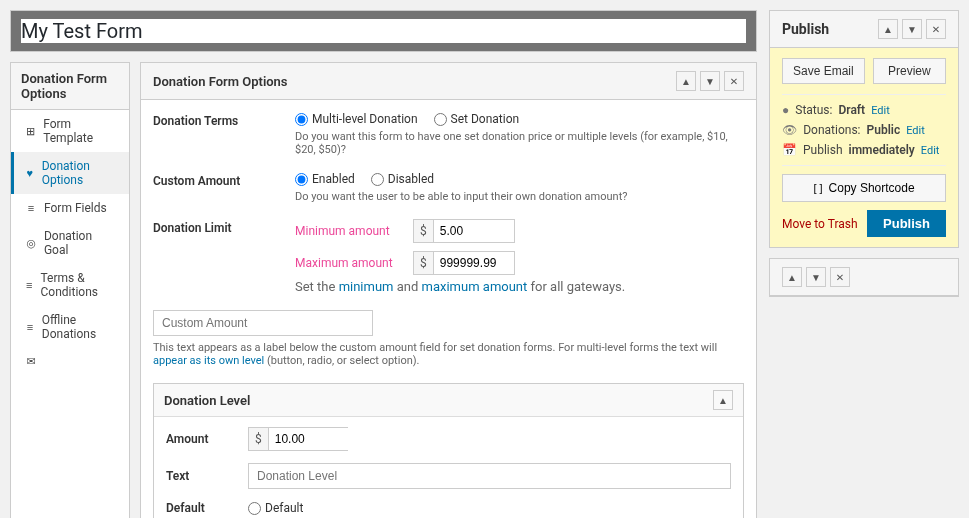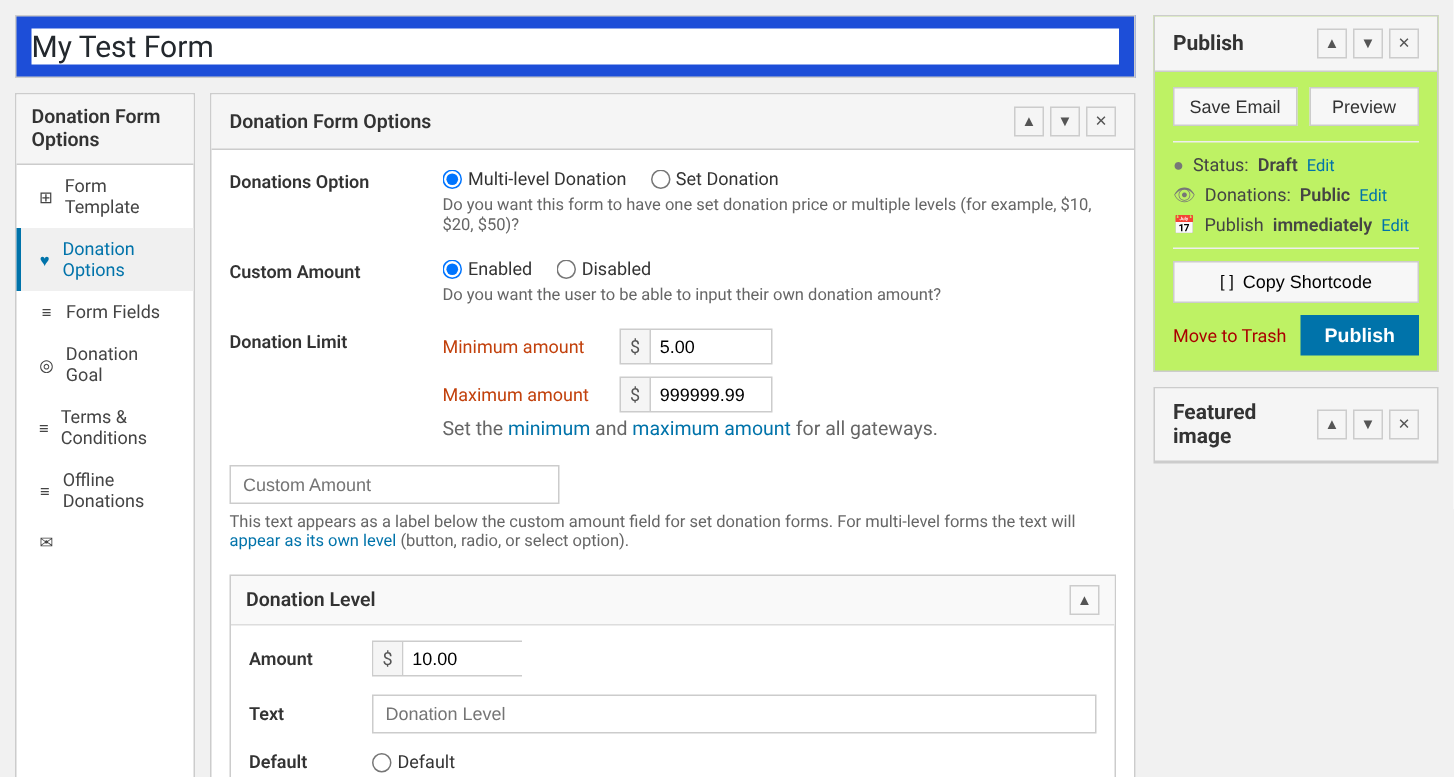--- a/index.html
+++ b/index.html
@@ -16,21 +16,21 @@
       width: 969px;
       min-height: 518px;
     }
     .main-area {
       flex: 1;
       display: flex;
       flex-direction: column;
       gap: 0;
     }
     .form-title-bar {
-      background: #1d4ed8;
+      background: #737373;
       border: 1px solid #ccc;
       padding: 8px 10px;
       margin-bottom: 10px;
     }
     .form-title-input {
       width: 100%;
       border: none;
       outline: none;
       font-size: 20px;
       color: #23282d;
@@ -159,21 +159,21 @@
       margin-bottom: 4px;
     }
     .amount-row {
       display: flex;
       align-items: center;
       gap: 8px;
     }
     .amount-label {
       width: 110px;
       font-size: 12px;
-      color: #c2410c;
+      color: #ec4899;
     }
     .amount-input-wrap {
       display: flex;
       align-items: center;
       border: 1px solid #ccc;
       background: #fff;
     }
     .amount-prefix {
       padding: 4px 6px;
       background: #f5f5f5;
@@ -255,21 +255,21 @@
     }
     
     .right-sidebar {
       width: 190px;
       flex-shrink: 0;
       display: flex;
       flex-direction: column;
       gap: 10px;
     }
     .widget-box {
-      background: #bef264;
+      background: #fef9c3;
       border: 1px solid #ccc;
     }
     .widget-header {
       display: flex;
       align-items: center;
       justify-content: space-between;
       padding: 8px 12px;
       background: #f5f5f5;
       border-bottom: 1px solid #ccc;
     }
@@ -407,21 +407,21 @@
             <span class="panel-header-title">Donation Form Options</span>
             <div class="panel-header-controls">
               <button class="ctrl-btn">▲</button>
               <button class="ctrl-btn">▼</button>
               <button class="ctrl-btn">✕</button>
             </div>
           </div>
           <div class="panel-body">
 
             <div class="form-row">
-              <div class="form-row-label">Donations Option</div>
+              <div class="form-row-label">Donation Terms</div>
               <div class="form-row-content">
                 <div class="radio-group">
                   <label class="radio-option">
                     <input type="radio" name="donation-option" checked="" style="">
                     <span>Multi-level Donation</span>
                   </label>
                   <label class="radio-option">
                     <input type="radio" name="donation-option" style="">
                     <span>Set Donation</span>
                   </label>
@@ -558,21 +558,20 @@
         </button>
         <div class="publish-bottom">
           <a class="move-to-trash">Move to Trash</a>
           <button class="btn-publish">Publish</button>
         </div>
       </div>
     </div>
 
     <div class="widget-box">
       <div class="widget-header">
-        <span class="widget-header-title">Featured image</span>
         <div class="panel-header-controls">
           <button class="ctrl-btn">▲</button>
           <button class="ctrl-btn">▼</button>
           <button class="ctrl-btn">✕</button>
         </div>
       </div>
     </div>
   </div>
 </div>
 

